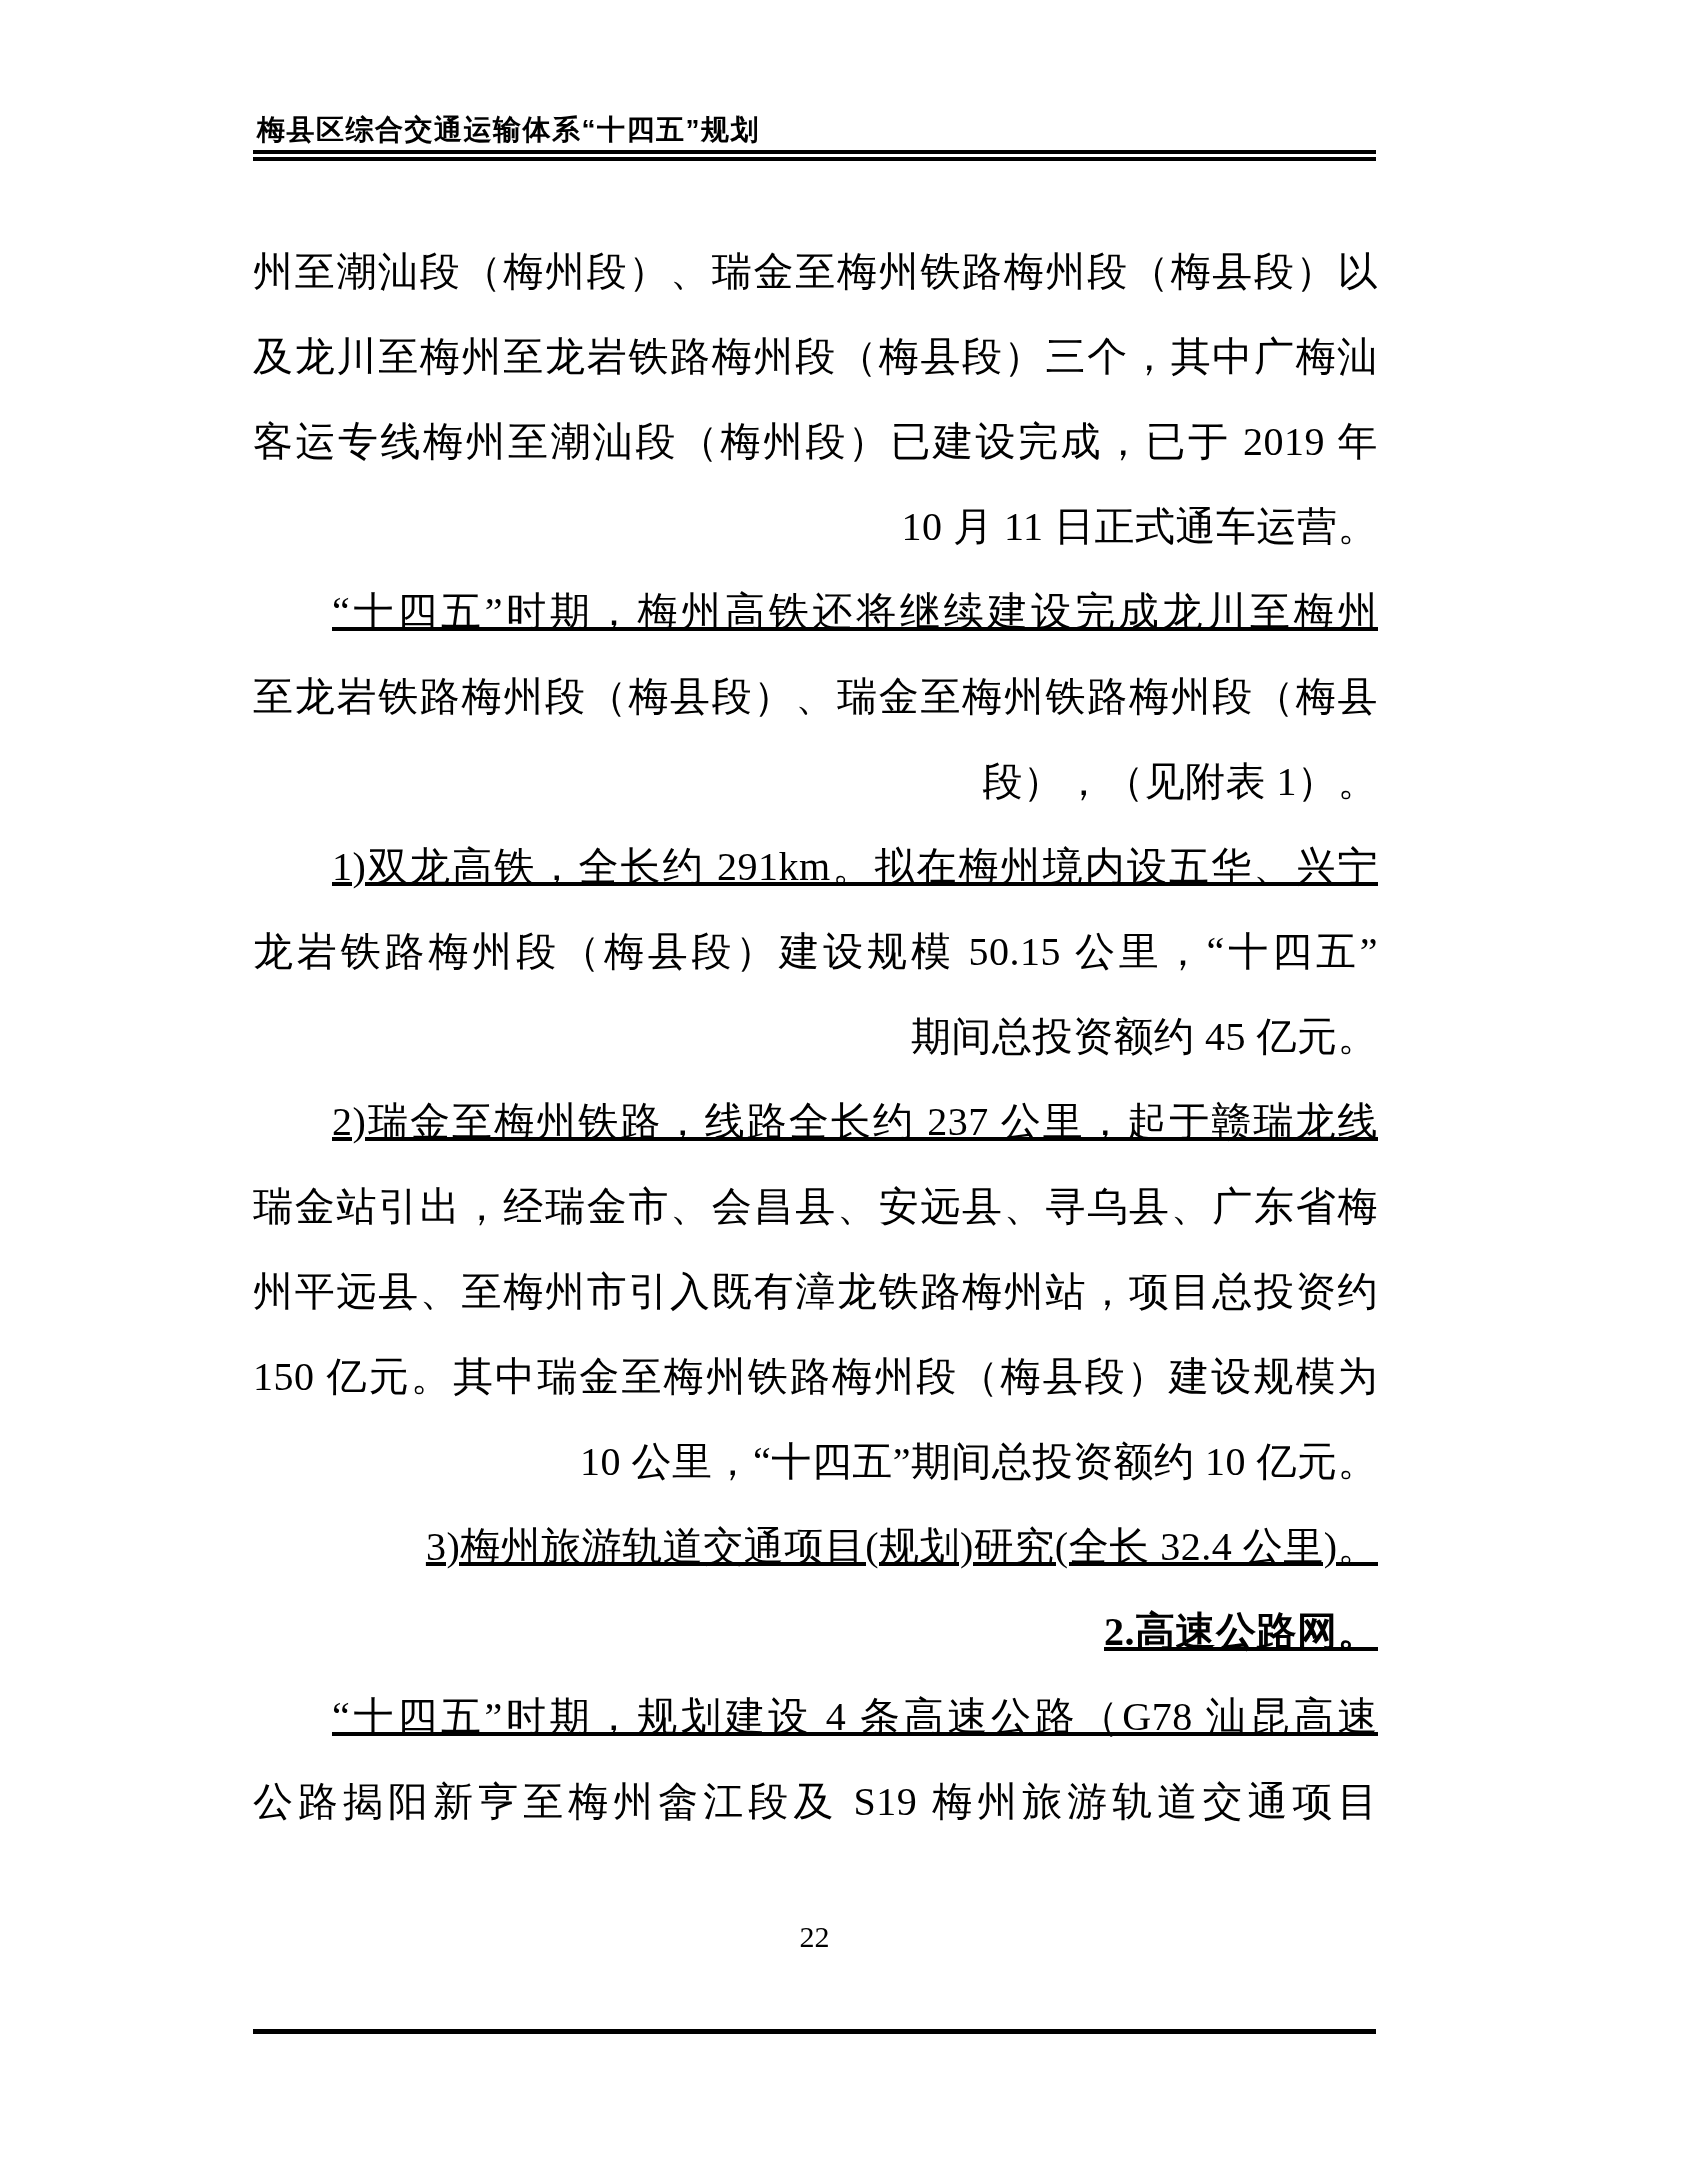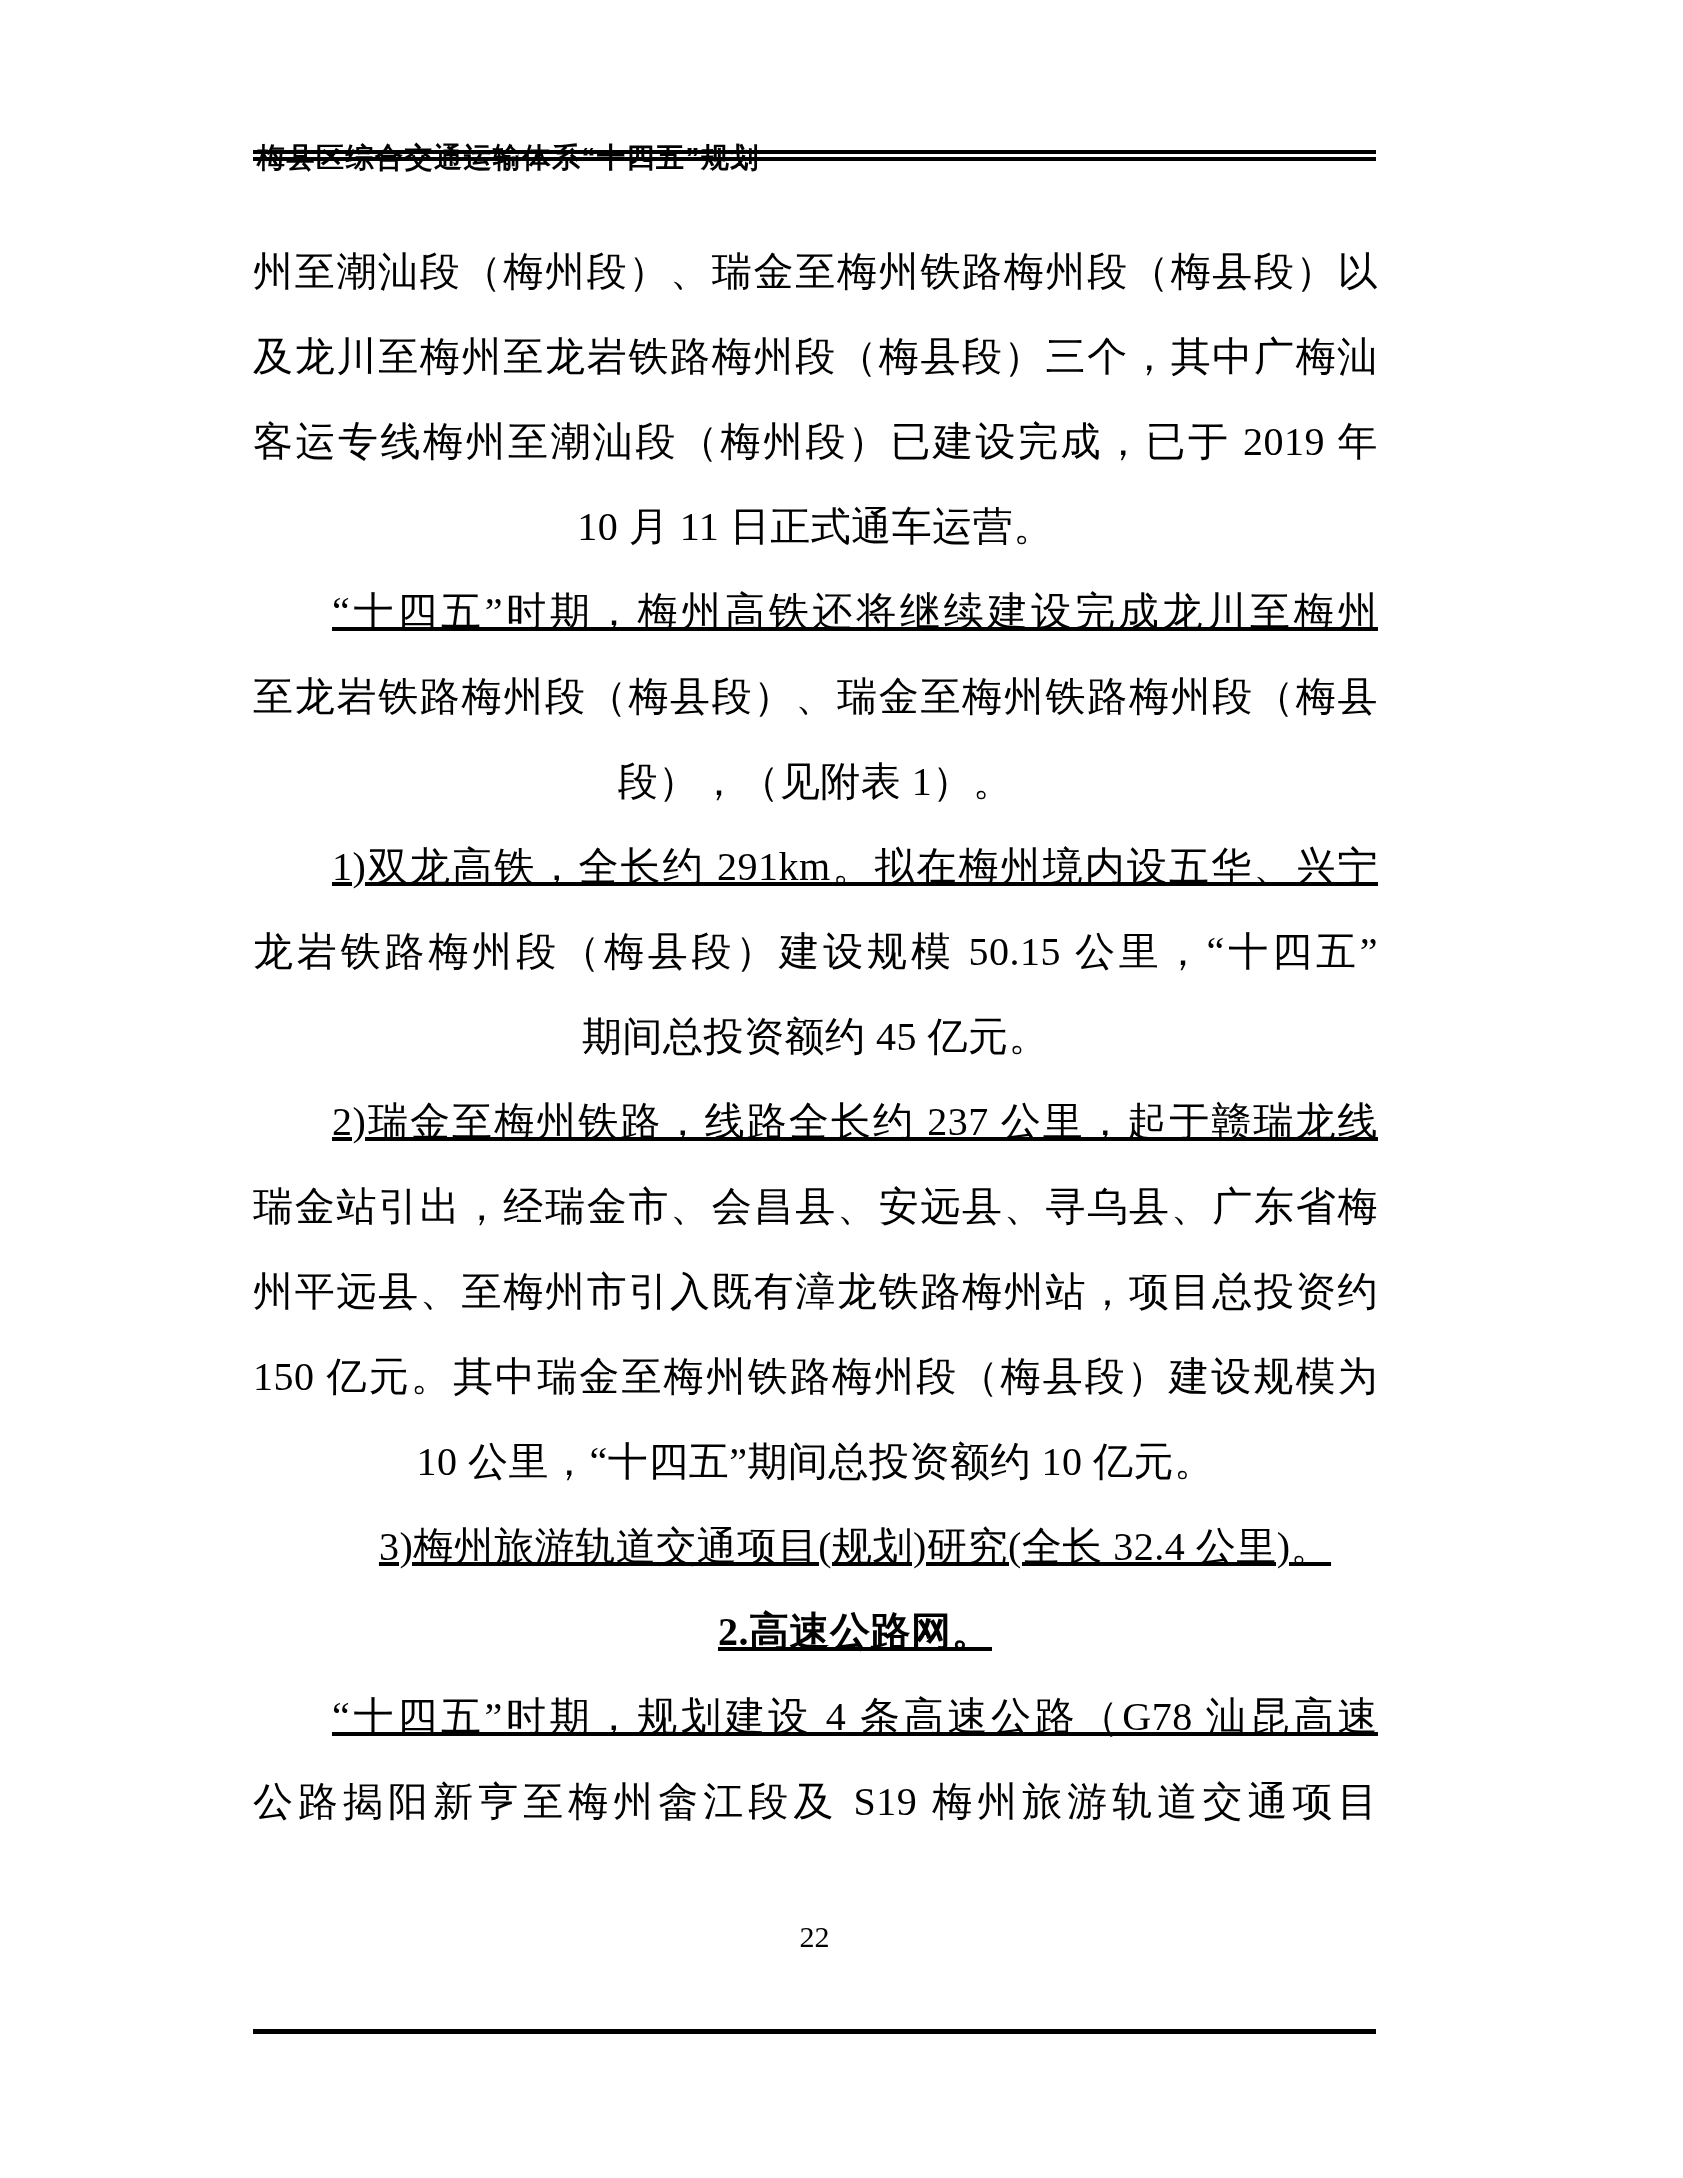--- a/index.html
+++ b/index.html
@@ -18,21 +18,20 @@
   }
   .header-title {
     position: absolute;
     left: 257px;
     top: 111px;
     font-family: "Liberation Sans", "DejaVu Sans", sans-serif;
     font-size: 28px;
     font-weight: bold;
     letter-spacing: 1.5px;
     white-space: nowrap;
-    margin-top: 28px;
   }
   .header-rule {
     position: absolute;
     left: 253px;
     top: 150px;
     width: 1123px;
     height: 11px;
     box-sizing: border-box;
     border-top: 4px solid #000;
     border-bottom: 4px solid #000;
@@ -40,21 +39,21 @@
   .body-text {
     position: absolute;
     left: 253px;
     top: 229px;
     width: 1125px;
   }
   .line {
     font-size: 40px;
     height: 85px;
     line-height: 85px;
-    text-align: center;
+    text-align: right;
     letter-spacing: 0.5px;
   }
   .line.j {
     text-align: justify;
     text-align-last: justify;
   }
   .line.indent {
     text-indent: 79px;
     text-decoration: underline;
   }

